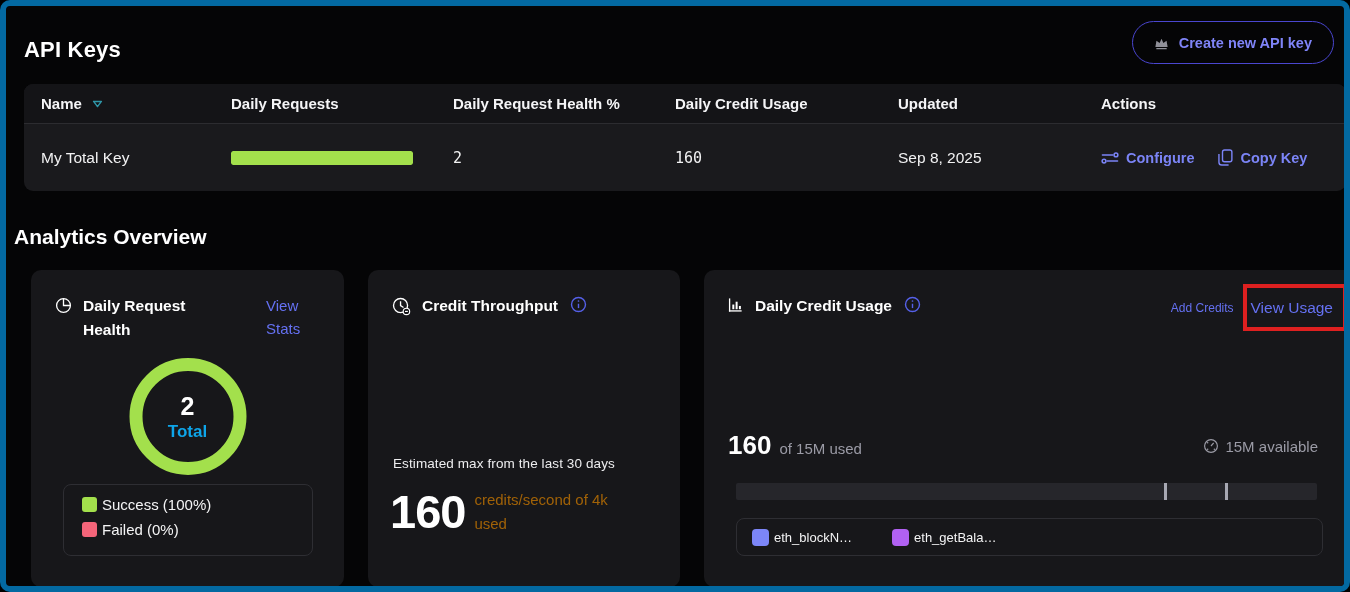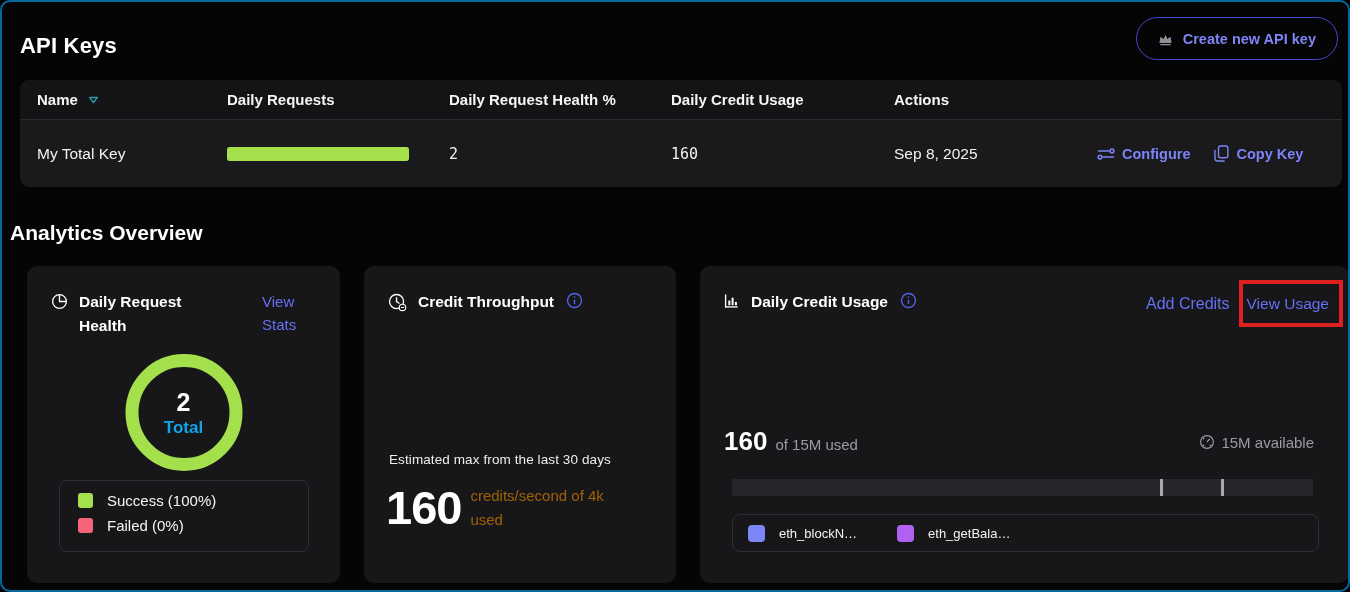--- a/index.html
+++ b/index.html
@@ -1,21 +1,21 @@
 <!DOCTYPE html>
 <html><head>
 <meta charset="utf-8">
 <style>
   * { margin:0; padding:0; box-sizing:border-box; }
   html,body { background:#000; }
   .screen {
     position:relative; width:1350px; height:592px;
     background:#050506; color:#fff; overflow:hidden;
     font-family:"Liberation Sans", sans-serif;
-    border:2px solid #0369a1; border-radius:10px;
+    border:6px solid #0369a1; border-radius:10px;
   }
   
   .page-title { position:absolute; left:18px; top:31px; font-size:22px; font-weight:bold; letter-spacing:.2px; }
   .create-btn {
     position:absolute; right:10px; top:15px; height:43px;
     display:flex; align-items:center; gap:10px; padding:0 21px;
     background:transparent; border:1px solid #4a46cf; border-radius:22px;
     color:#7f84f7; font-size:14.5px; font-weight:600; cursor:pointer;
     font-family:"Liberation Sans", sans-serif;
   }
@@ -57,21 +57,21 @@
     display:flex; flex-direction:column; align-items:center; justify-content:center;
   }
   .donut-value { font-size:25px; font-weight:bold; }
   .donut-label { font-size:17px; color:#0ea5e9; margin-top:1px;font-weight:bold; }
   
   .legend-box {
     position:absolute; left:32px; top:214px; width:250px; height:72px;
     border:1px solid #2e2e33; border-radius:8px; padding:11px 0 0 18px;
     display:flex; flex-direction:column; gap:8px;
   }
-  .legend-row { display:flex; align-items:center; gap:14px; font-size:15px; color:#f4f4f5; }
+  .legend-row { display:flex; align-items:center; gap:5px; font-size:15px; color:#f4f4f5; }
   .swatch { width:15px; height:15px; border-radius:3px; flex:none; }
   
   .c2-sub { position:absolute; left:25px; top:186px; font-size:13.5px; color:#ededef; letter-spacing:.1px; }
   .c2-big { position:absolute; left:22px; top:214px; display:flex; align-items:center; gap:9px; }
   .c2-value { font-size:47px; font-weight:bold; letter-spacing:-1px; }
   .c2-unit { font-size:15px; color:#a16207; width:158px; line-height:1.55; }
   
   .c3-links { margin-left:auto; display:flex; align-items:center; gap:17px; margin-top:2px; }
   .annot-wrap { position:relative; }
   .red-box { position:absolute; left:-8px; right:-14px; top:-12px; bottom:-11px; border:4px solid #de2020; pointer-events:none; }
@@ -111,20 +111,21 @@
         <span>Name</span>
         <span style="display:flex;">
           <svg width="11" height="8" viewBox="0 0 12 9" fill="none" stroke="#2f96a8" stroke-width="1.6" stroke-linejoin="round">
               <path d="M1.6 1.6h8.8L6 7.4z"></path>
             </svg>
         </span>
       </div>
       <div class="th">Daily Requests</div>
       <div class="th">Daily Request Health %</div>
       <div class="th">Daily Credit Usage</div>
+      <div class="th">Updated</div>
       <div class="th">Actions</div>
     </div>
     <div class="trow">
       <div class="td">My Total Key</div>
       <div class="td">
         <div class="health-track">
           <div class="health-fill" style="background: rgb(163, 224, 76); width: 100%;"></div>
         </div>
       </div>
       <div class="td mono">2</div>
@@ -223,21 +224,21 @@
       </span>
       <div class="card-title">Daily Credit Usage</div>
       <span class="info-icon">
         <svg width="17" height="17" viewBox="0 0 18 18" fill="none" stroke="currentColor" stroke-width="1.5">
             <circle cx="9" cy="9" r="7.4"></circle>
             <line x1="9" y1="8.2" x2="9" y2="12.8"></line>
             <circle cx="9" cy="5.3" r="0.9" fill="currentColor" stroke="none"></circle>
           </svg>
       </span>
       <div class="c3-links">
-        <span class="blue-link" style="font-size:16px;">Add Credits</span>
+        <span class="blue-link" style="font-size:12px;">Add Credits</span>
         <span class="annot-wrap">
           <span class="blue-link" style="font-size:15.5px;">View Usage</span>
           <span class="red-box"></span>
         </span>
       </div>
     </div>
     <div class="c3-usage">
       <span class="c3-value">160</span>
       <span class="c3-suffix">of 15M used</span>
       <span class="c3-avail">

